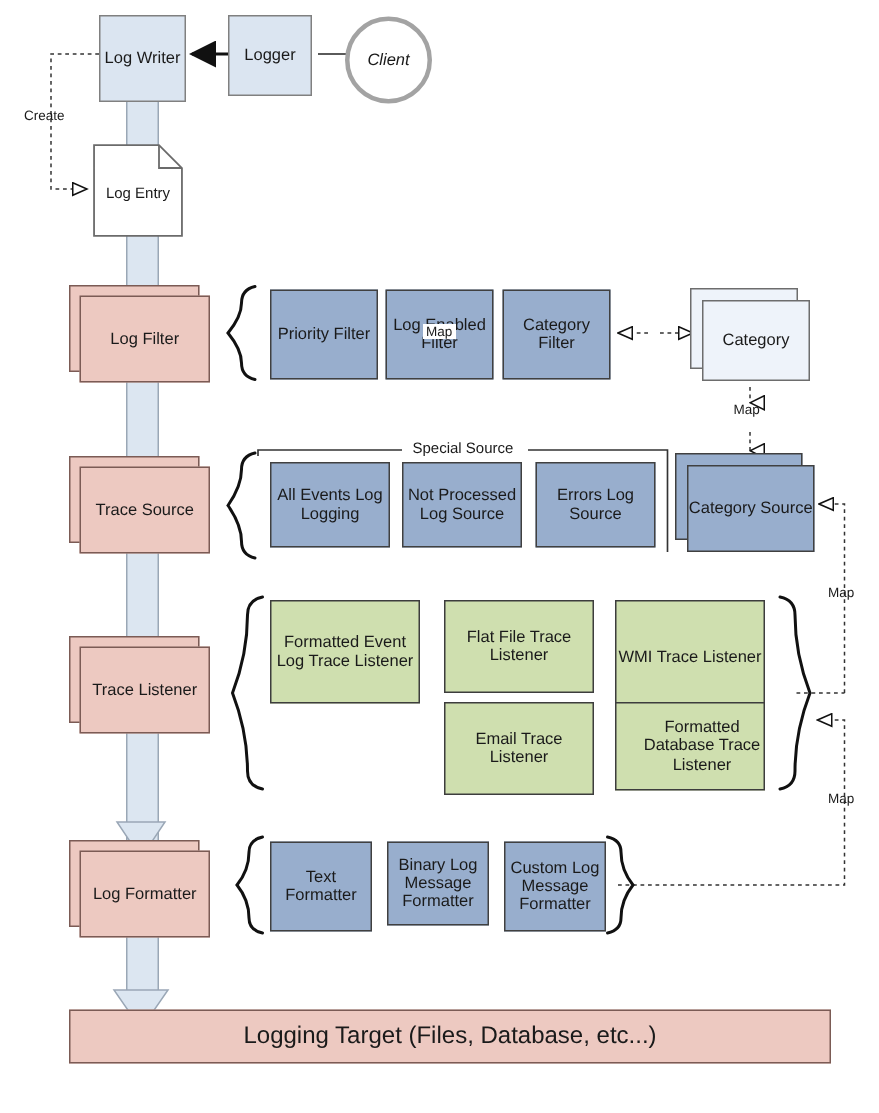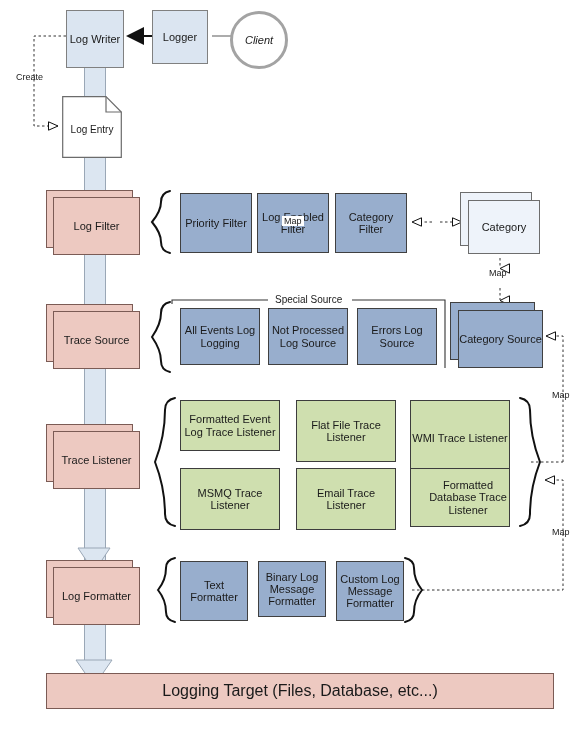--- a/index.html
+++ b/index.html
@@ -164,31 +164,28 @@
   <div class="box blue-md" style="left:450px;top:302px;width:85px;height:58px;"></div>
   <div class="box blue-md" style="left:458px;top:310px;width:85px;height:58px;">
     <span>Category Source</span>
   </div>
 
   <div class="box pink" style="left:46px;top:424px;width:87px;height:58px;"></div>
   <div class="box pink" style="left:53px;top:431px;width:87px;height:58px;">
     <span>Trace Listener</span>
   </div>
 
-  <div class="box green" style="left:180px;top:400px;width:100px;height:51px;">
+  <div class="box green" style="left:180px;top:400px;width:100px;height:69px;">
     <span>Formatted Event Log Trace Listener</span>
   </div>
   <div class="box green" style="left:296px;top:400px;width:100px;height:62px;">
     <span>Flat File Trace Listener</span>
   </div>
   <div class="box green" style="left:410px;top:400px;width:100px;height:76px;">
     <span>WMI Trace Listener</span>
-  </div>
-  <div class="box green" style="left:180px;top:468px;width:100px;height:62px;">
-    <span>MSMQ Trace Listener</span>
   </div>
   <div class="box green" style="left:296px;top:468px;width:100px;height:62px;">
     <span>Email Trace Listener</span>
   </div>
   <div class="box green" style="left:410px;top:468px;width:100px;height:59px;padding-left:16px;">
     <span>Formatted Database Trace Listener</span>
   </div>
 
   <span class="lbl" style="left:552px;top:390px;">Map</span>
   <span class="lbl" style="left:552px;top:527px;">Map</span>

